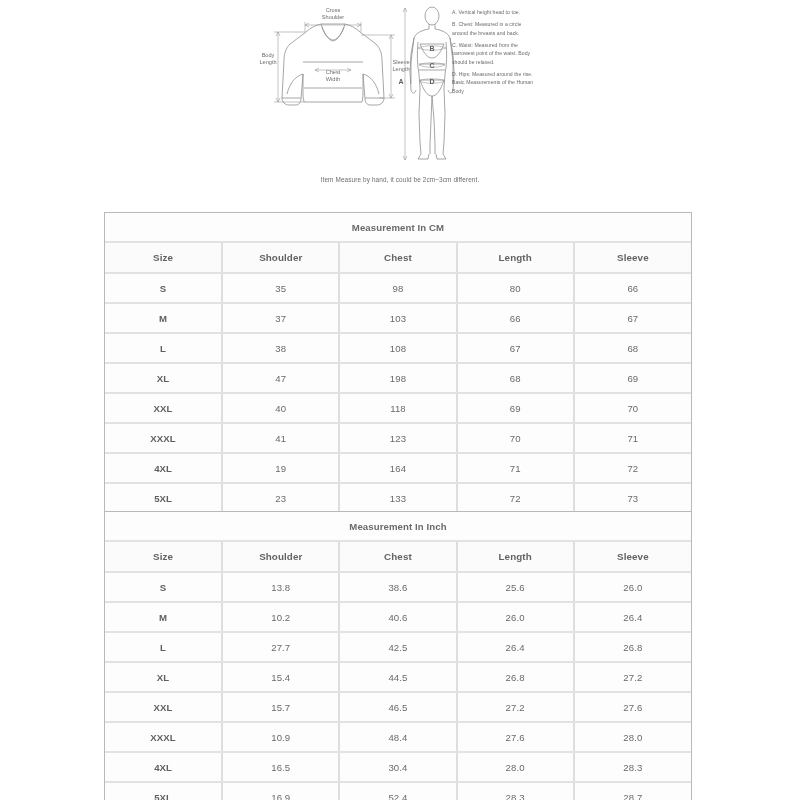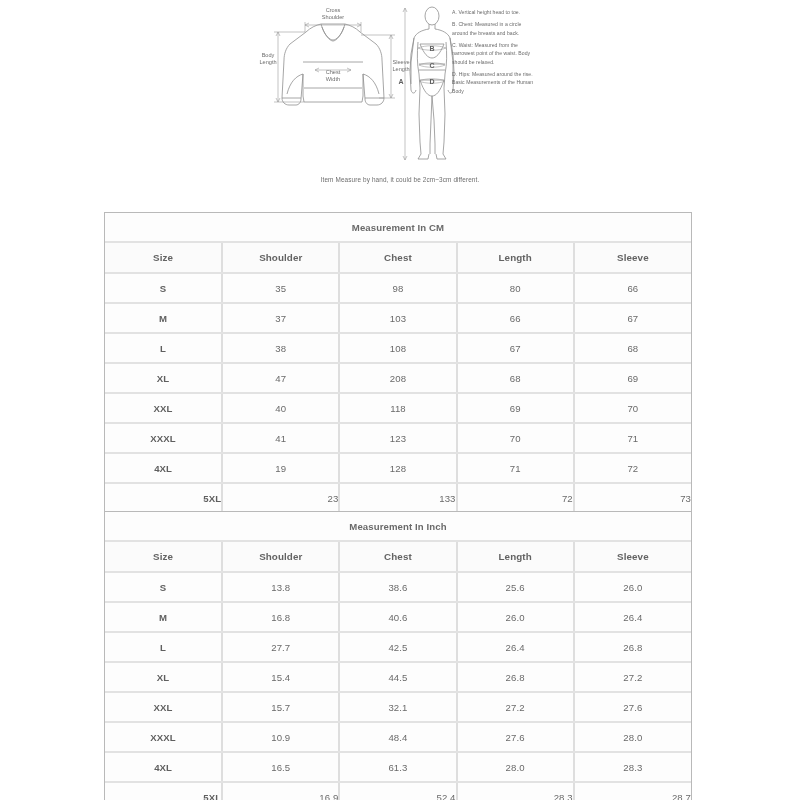--- a/index.html
+++ b/index.html
@@ -105,21 +105,21 @@
     text-align: center;
     height: 28px;
     font-size: 9.6px;
     color: #6a6a6a;
     background: #fdfdfd;
     padding: 0;
     letter-spacing: 0.1px;
   }
   .size-table th:last-child,
   .size-table td:last-child { border-right: none; }
-  .size-table tr:last-child td { border-bottom: none; text-align: right; }
+  .size-table tr:last-child td { border-bottom: none; }
 
   .size-table thead.col-head th {
     font-weight: bold;
     color: #636363;
     background: #fbfbfb;
     height: 29px;
     font-size: 9.8px;
     text-align: center;
   }
 
@@ -319,42 +319,42 @@
       <tr>
         <td class="size-cell">L</td>
         <td>38</td>
         <td>108</td>
         <td>67</td>
         <td>68</td>
       </tr>
       <tr>
         <td class="size-cell">XL</td>
         <td>47</td>
-        <td>208</td>
+        <td>198</td>
         <td>68</td>
         <td>69</td>
       </tr>
       <tr>
         <td class="size-cell">XXL</td>
         <td>40</td>
         <td>118</td>
         <td>69</td>
         <td>70</td>
       </tr>
       <tr>
         <td class="size-cell">XXXL</td>
         <td>41</td>
         <td>123</td>
         <td>70</td>
         <td>71</td>
       </tr>
       <tr>
         <td class="size-cell">4XL</td>
         <td>19</td>
-        <td>128</td>
+        <td>164</td>
         <td>71</td>
         <td>72</td>
       </tr>
       <tr>
         <td class="size-cell">5XL</td>
         <td>23</td>
         <td>133</td>
         <td>72</td>
         <td>73</td>
       </tr>
@@ -381,21 +381,21 @@
     <tbody>
       <tr>
         <td class="size-cell">S</td>
         <td>13.8</td>
         <td>38.6</td>
         <td>25.6</td>
         <td>26.0</td>
       </tr>
       <tr>
         <td class="size-cell">M</td>
-        <td>16.8</td>
+        <td>10.2</td>
         <td>40.6</td>
         <td>26.0</td>
         <td>26.4</td>
       </tr>
       <tr>
         <td class="size-cell">L</td>
         <td>27.7</td>
         <td>42.5</td>
         <td>26.4</td>
         <td>26.8</td>
@@ -403,35 +403,35 @@
       <tr>
         <td class="size-cell">XL</td>
         <td>15.4</td>
         <td>44.5</td>
         <td>26.8</td>
         <td>27.2</td>
       </tr>
       <tr>
         <td class="size-cell">XXL</td>
         <td>15.7</td>
-        <td>32.1</td>
+        <td>46.5</td>
         <td>27.2</td>
         <td>27.6</td>
       </tr>
       <tr>
         <td class="size-cell">XXXL</td>
         <td>10.9</td>
         <td>48.4</td>
         <td>27.6</td>
         <td>28.0</td>
       </tr>
       <tr>
         <td class="size-cell">4XL</td>
         <td>16.5</td>
-        <td>61.3</td>
+        <td>30.4</td>
         <td>28.0</td>
         <td>28.3</td>
       </tr>
       <tr>
         <td class="size-cell">5XL</td>
         <td>16.9</td>
         <td>52.4</td>
         <td>28.3</td>
         <td>28.7</td>
       </tr>

